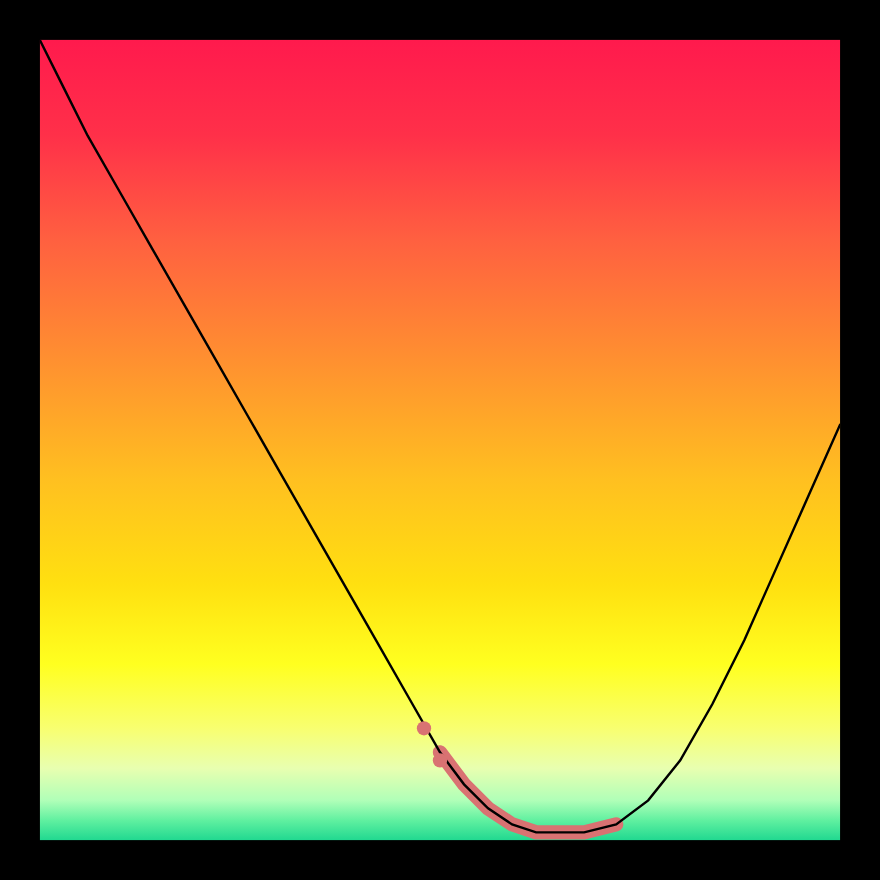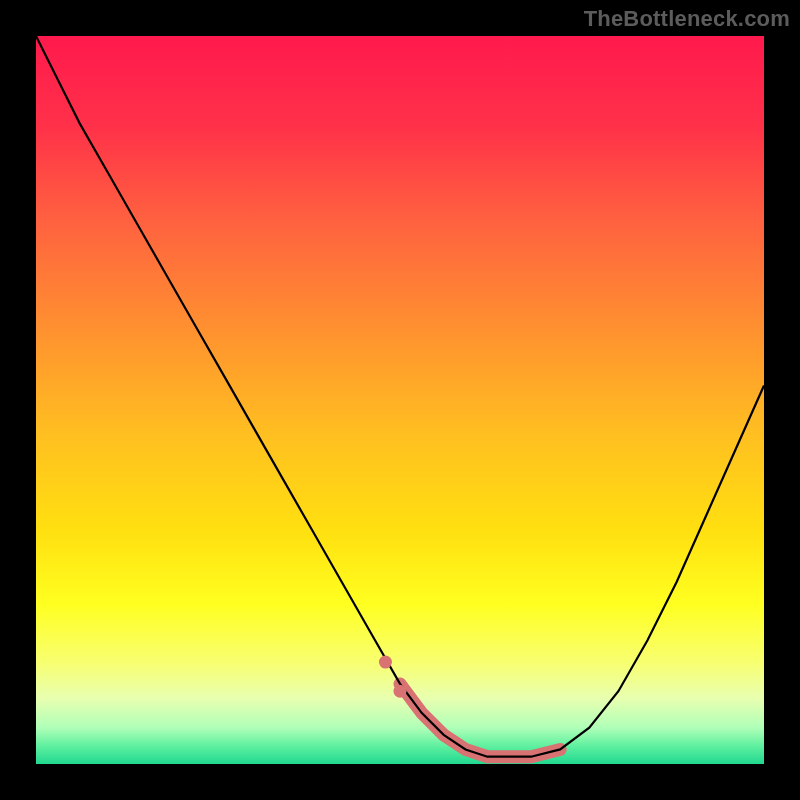--- a/index.html
+++ b/index.html
@@ -77,14 +77,13 @@
     </svg>
     <svg class="curves" viewBox="0 0 100 100" preserveAspectRatio="none">
       <g id="chart-layer">
           <path d="M50.00 89.00 L53.00 93.00 L56.00 96.00 L59.00 98.00 L62.00 99.00 L65.00 99.00 L68.00 99.00 L72.00 98.00" fill="none" stroke="#d97272" stroke-width="1.7857142857142856" vector-effect="non-scaling-stroke" stroke-linecap="round" style="stroke-width: 13px;"></path>
           <path d="M0.00 0.00 L3.00 6.00 L6.00 12.00 L10.00 19.00 L14.00 26.00 L18.00 33.00 L22.00 40.00 L26.00 47.00 L30.00 54.00 L34.00 61.00 L38.00 68.00 L42.00 75.00 L46.00 82.00 L50.00 89.00 L53.00 93.00 L56.00 96.00 L59.00 98.00 L62.00 99.00 L65.00 99.00 L68.00 99.00 L72.00 98.00 L76.00 95.00 L80.00 90.00 L84.00 83.00 L88.00 75.00 L92.00 66.00 L96.00 57.00 L100.00 48.00" fill="none" stroke="#000000" stroke-width="0.30219780219780223" vector-effect="non-scaling-stroke" style="stroke-width: 2.2px;"></path>
           <circle cx="48.00" cy="86.00" r="0.893" fill="#d97272"></circle>
           <circle cx="50.00" cy="90.00" r="0.893" fill="#d97272"></circle>
         </g>
     </svg>
   </div>
-  <div class="watermark">TheBottleneck.com</div>
 </div>
 
 </body></html>

